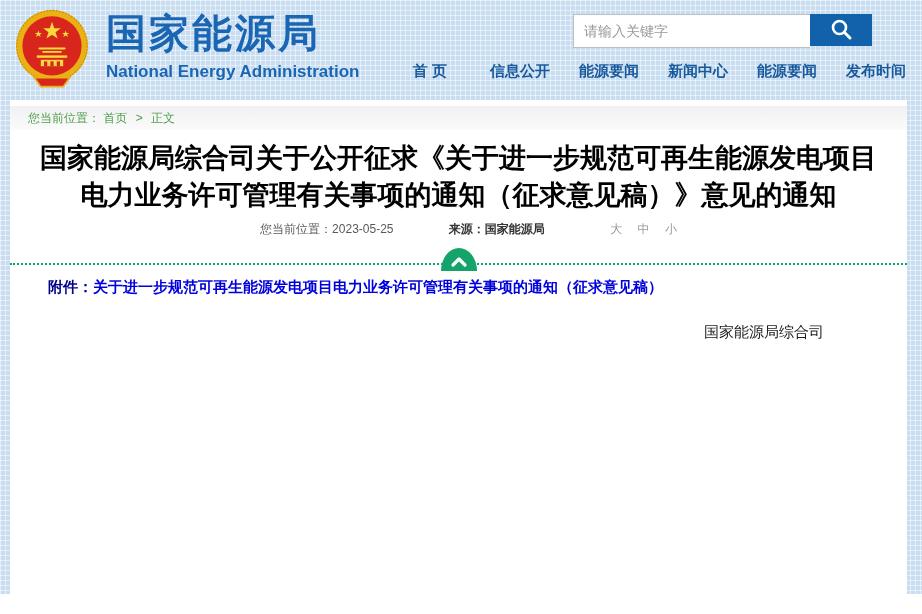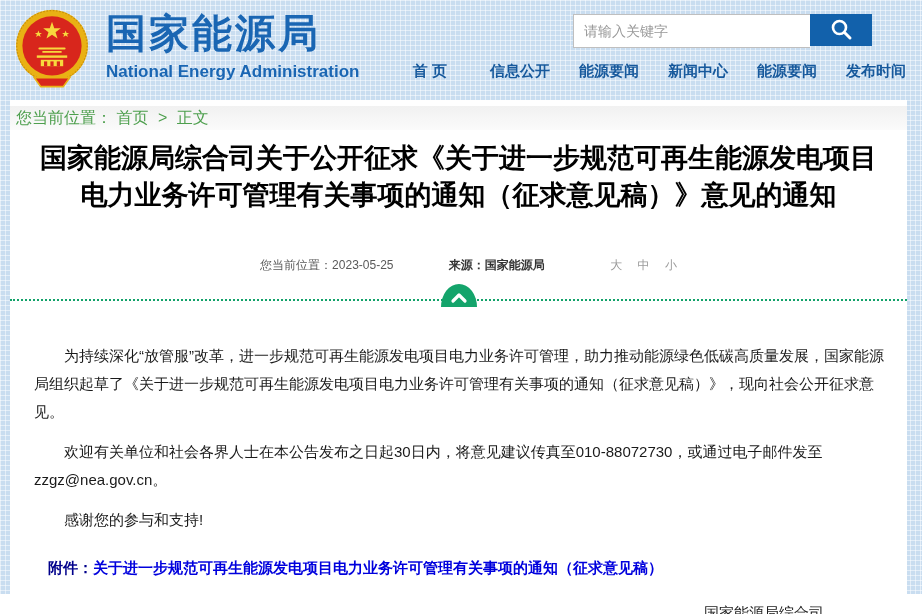--- a/index.html
+++ b/index.html
@@ -47,35 +47,35 @@
   .top-nav .nav-item:first-child { margin-left: 0; margin-right: 14px; }
 
   
   .content {
     margin: 0 15px 0 10px; width: 897px; height: 514px;
     background: #fff; overflow: hidden;
   }
   .breadcrumb {
     margin-top: 6px; height: 24px; line-height: 24px;
     background: linear-gradient(#f1f1f1, #fbfbfb);
-    padding-left: 6px; font-size: 16px; color: #4d9f4d;
+    padding-left: 18px; font-size: 12px; color: #4d9f4d;
   }
   .breadcrumb .crumb-link { cursor: pointer; color: #4d9f4d; }
   .breadcrumb .sep { margin: 0 5px; }
 
   .article-title {
     margin: 10px auto 0; padding: 0 28px; text-align: center;
     font-size: 27px; line-height: 37px; font-weight: bold; color: #000;
   }
   .meta-row {
     margin-top: 7px; text-align: center;
     font-size: 12px; color: #595959;
   }
   .meta-group { display: inline-block; margin: 0 26px; }
-  .meta-source { color: #333; font-weight: bold; margin-top: 36px; }
+  .meta-source { color: #333; font-weight: bold; }
   .font-size-tools { display: inline-block; margin-left: 30px; color: #9a9a9a; }
   .font-size-tools span { margin: 0 6px; cursor: pointer; }
 
   .divider { position: relative; margin-top: 25px; border-top: 2px dotted #12a269; }
   .collapse-btn {
     position: absolute; left: 50%; top: -17px; margin-left: -18px;
     width: 36px; height: 23px; padding: 0; border: none; background: #14a46b;
     border-radius: 50% 50% 0 0 / 100% 100% 0 0;
     display: flex; align-items: flex-end; justify-content: center; cursor: pointer;
   }
@@ -171,25 +171,20 @@
     </div>
 
     <div class="divider">
       <button class="collapse-btn">
         <svg width="20" height="12" viewBox="0 0 20 12">
           <polyline points="4,9 10,3 16,9" fill="none" stroke="#ffffff" stroke-width="3.2" stroke-linecap="round" stroke-linejoin="round"></polyline>
         </svg>
       </button>
     </div>
 
-    <div class="article-body">
-      <p>为持续深化“放管服”改革，进一步规范可再生能源发电项目电力业务许可管理，助力推动能源绿色低碳高质量发展，国家能源局组织起草了《关于进一步规范可再生能源发电项目电力业务许可管理有关事项的通知（征求意见稿）》，现向社会公开征求意见。</p>
-      <p>欢迎有关单位和社会各界人士在本公告发布之日起30日内，将意见建议传真至010-88072730，或通过电子邮件发至zzgz@nea.gov.cn。</p>
-      <p>感谢您的参与和支持!</p>
-    </div>
 
     <div class="attachment-row">
       <span class="attachment-label">附件：</span><a class="attachment-link">关于进一步规范可再生能源发电项目电力业务许可管理有关事项的通知（征求意见稿）</a>
     </div>
 
     <div class="signature-org">国家能源局综合司</div>
 
   </div>
 </div>
 

